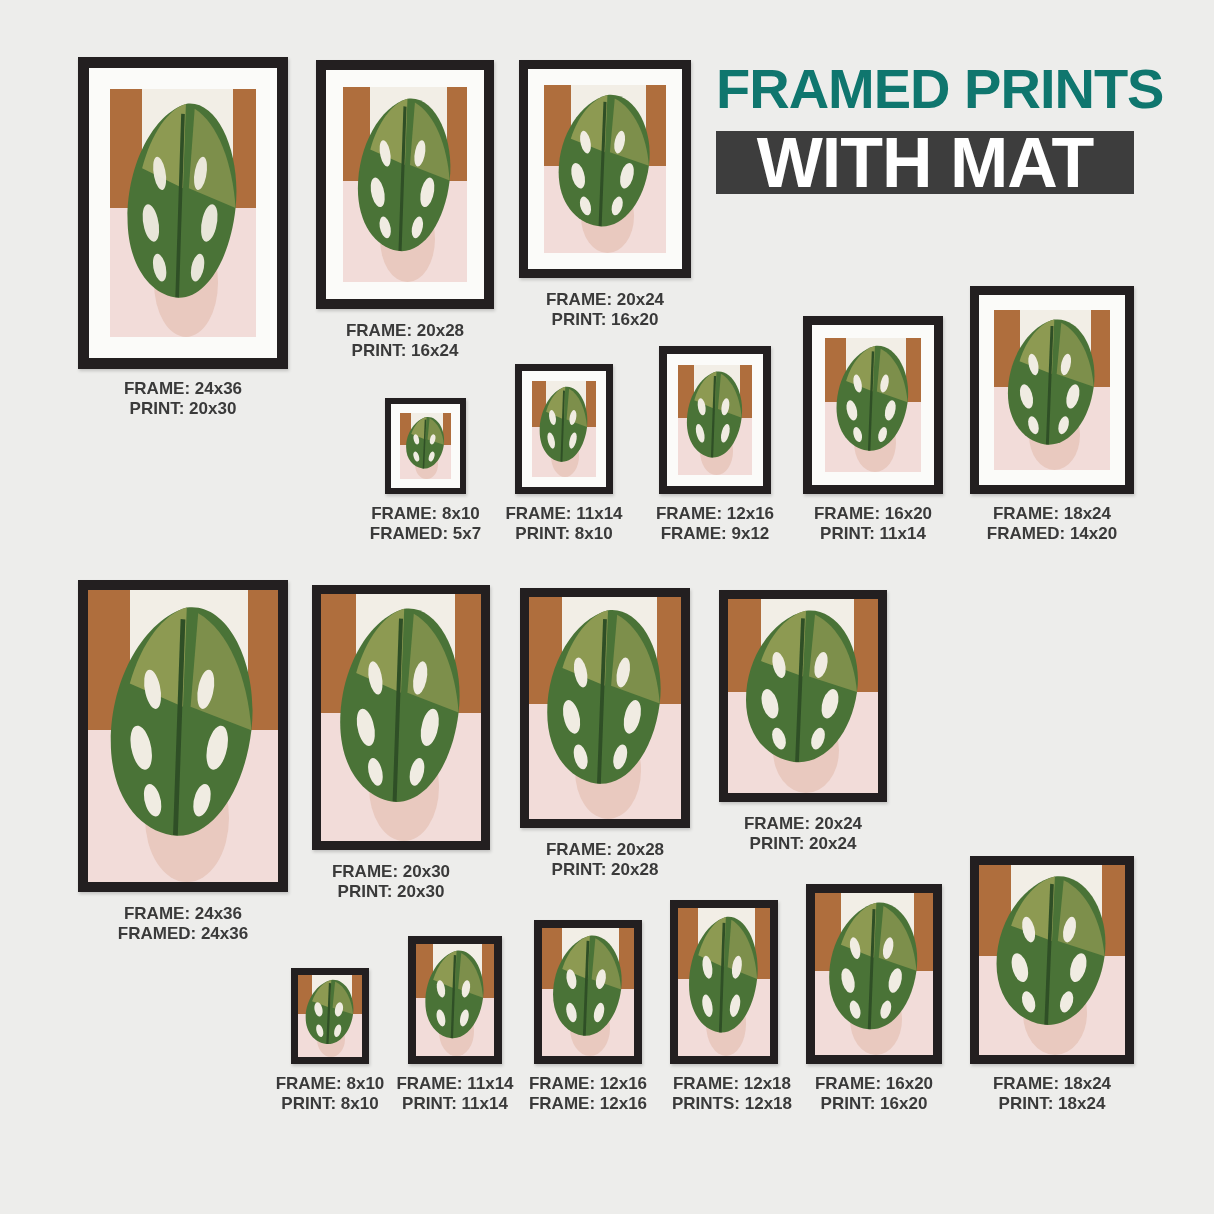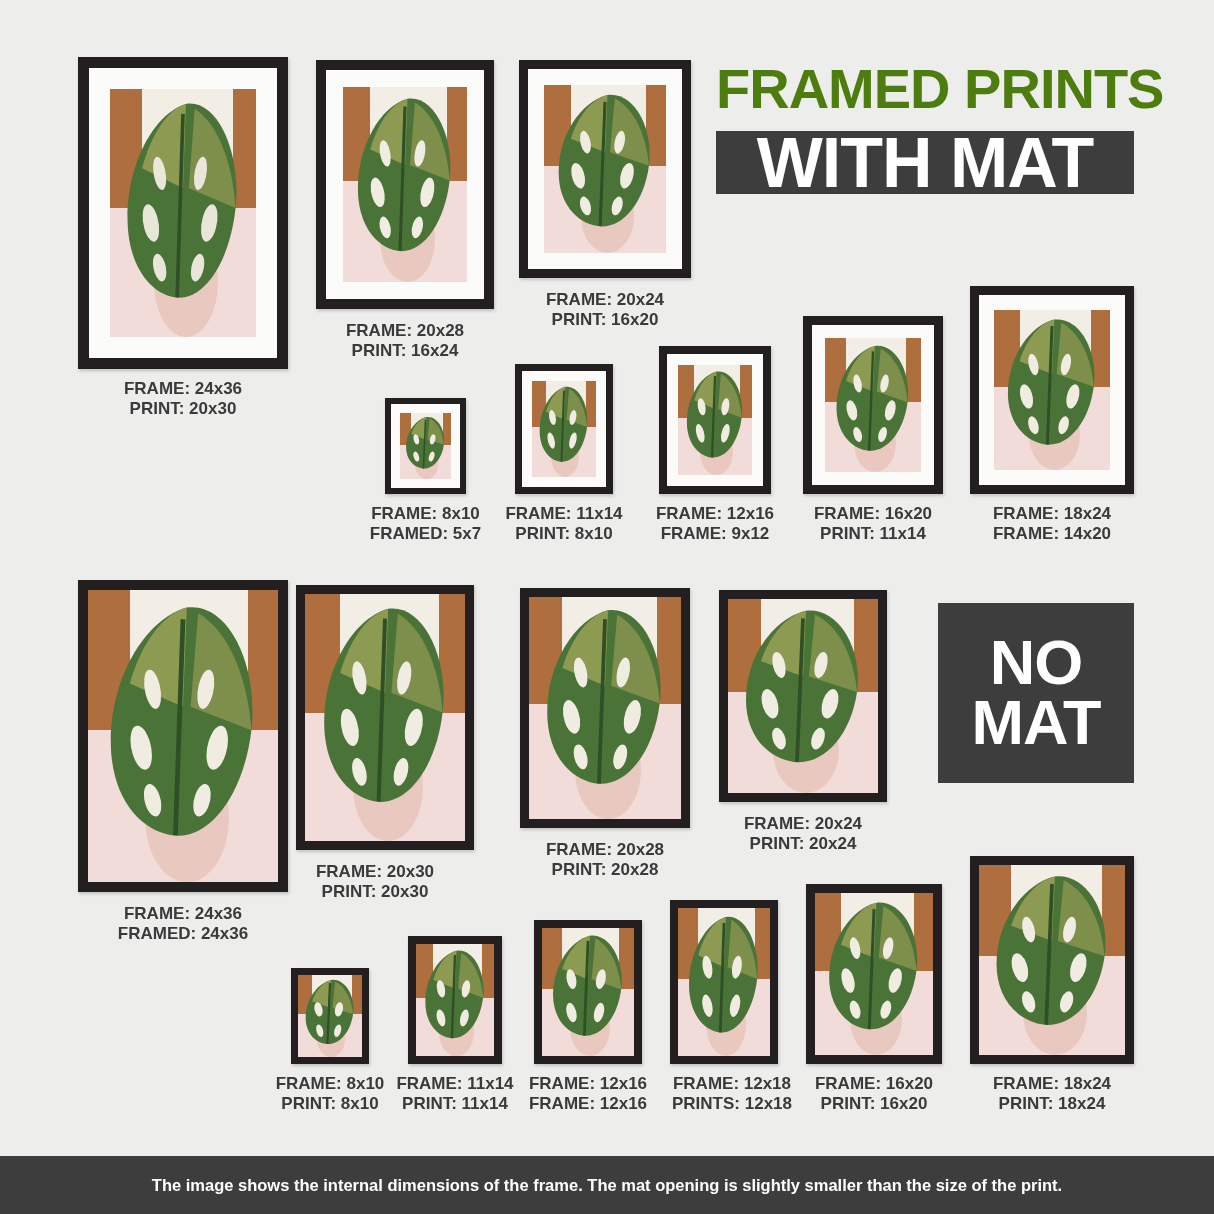--- a/index.html
+++ b/index.html
@@ -18,21 +18,21 @@
   #stage {
     position: relative;
     width: 1214px;
     height: 1214px;
   }
 
   
   .heading-plain {
     position: absolute;
     font-weight: bold;
-    color: #4d7c0f;
+    color: #0f766e;
     letter-spacing: -1px;
     white-space: nowrap;
   }
   .heading-box {
     position: absolute;
     background: #3d3d3d;
     color: #ffffff;
     font-weight: bold;
     letter-spacing: -1px;
     display: flex;
@@ -157,24 +157,20 @@
 </style>
 </head>
 <body>
 
 <div id="stage">
 
   <div class="heading-plain" id="title-framed-prints">FRAMED PRINTS</div>
 
   <div class="heading-box" id="title-with-mat">WITH MAT</div>
 
-  <div class="heading-box" id="title-no-mat">
-    <span>NO</span>
-    <span>MAT</span>
-  </div>
 
   <div class="frame-item" style="left:78px; top:57px; width:210px;">
     <div class="frame" style="width:210px; height:312px;">
       <div class="mat" style="margin:11px;"></div>
       <div class="art" style="left:32px; top:32px; right:32px; bottom:32px;">
         <div class="bg-white"></div>
           <div class="brown-top"></div>
           <div class="brown-cut"></div>
         <div class="brown-right"></div>
           <div class="pink-base"></div>
@@ -409,21 +405,21 @@
             <ellipse cx="28" cy="54" rx="5" ry="8" fill="#f0ece2" transform="rotate(-25 28 54)"></ellipse>
             <ellipse cx="68" cy="54" rx="5" ry="8" fill="#f0ece2" transform="rotate(25 68 54)"></ellipse>
             <ellipse cx="34" cy="72" rx="4" ry="6" fill="#f0ece2" transform="rotate(-30 34 72)"></ellipse>
             <ellipse cx="60" cy="72" rx="4" ry="6" fill="#f0ece2" transform="rotate(30 60 72)"></ellipse>
           </g>
         </svg>
       </div>
     </div>
     <div class="caption" style="top:218px;">
       <span class="ln">FRAME: 18x24</span>
-      <span class="ln">FRAME: 14x20</span>
+      <span class="ln">FRAMED: 14x20</span>
     </div>
   </div>
 
   <div class="frame-item" style="left:78px; top:580px; width:210px;">
     <div class="frame" style="width:210px; height:312px;">
       <div class="art" style="left:10px; top:10px; right:10px; bottom:10px;">
         <div class="bg-white"></div>
           <div class="brown-top"></div>
           <div class="brown-cut"></div>
         <div class="brown-right"></div>
@@ -444,21 +440,21 @@
           </g>
         </svg>
       </div>
     </div>
     <div class="caption" style="top:324px;">
       <span class="ln">FRAME: 24x36</span>
       <span class="ln">FRAMED: 24x36</span>
     </div>
   </div>
 
-  <div class="frame-item" style="left:296px; top:585px; width:158px;">
+  <div class="frame-item" style="left:312px; top:585px; width:158px;">
     <div class="frame" style="width:178px; height:265px;">
       <div class="art" style="left:9px; top:9px; right:9px; bottom:9px;">
         <div class="bg-white"></div>
           <div class="brown-top"></div>
           <div class="brown-cut"></div>
         <div class="brown-right"></div>
           <div class="pink-base"></div>
           <div class="pink-circle"></div>
         <svg viewBox="0 0 100 100" preserveAspectRatio="none">
           <path d="M52 6 C30 10 12 30 12 52 C12 70 26 82 44 84 C64 86 82 70 86 48 C90 26 74 4 52 6 Z" fill="#4a7337"></path>
@@ -715,17 +711,14 @@
           </g>
         </svg>
       </div>
     </div>
     <div class="caption" style="top:218px;">
       <span class="ln">FRAME: 18x24</span>
       <span class="ln">PRINT: 18x24</span>
     </div>
   </div>
 
-  <div id="footer-bar">
-    <div id="footer-text">The image shows the internal dimensions of the frame. The mat opening is slightly smaller than the size of the print.</div>
-  </div>
 
 </div>
 
 </body></html>

